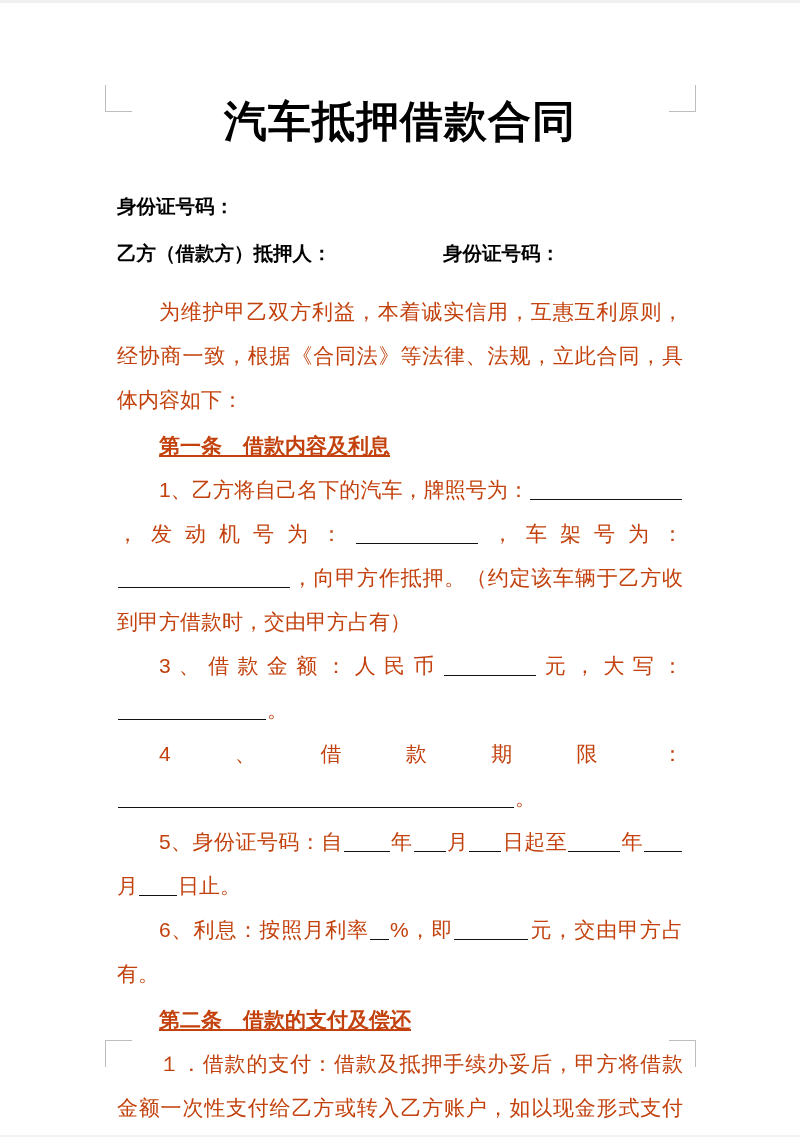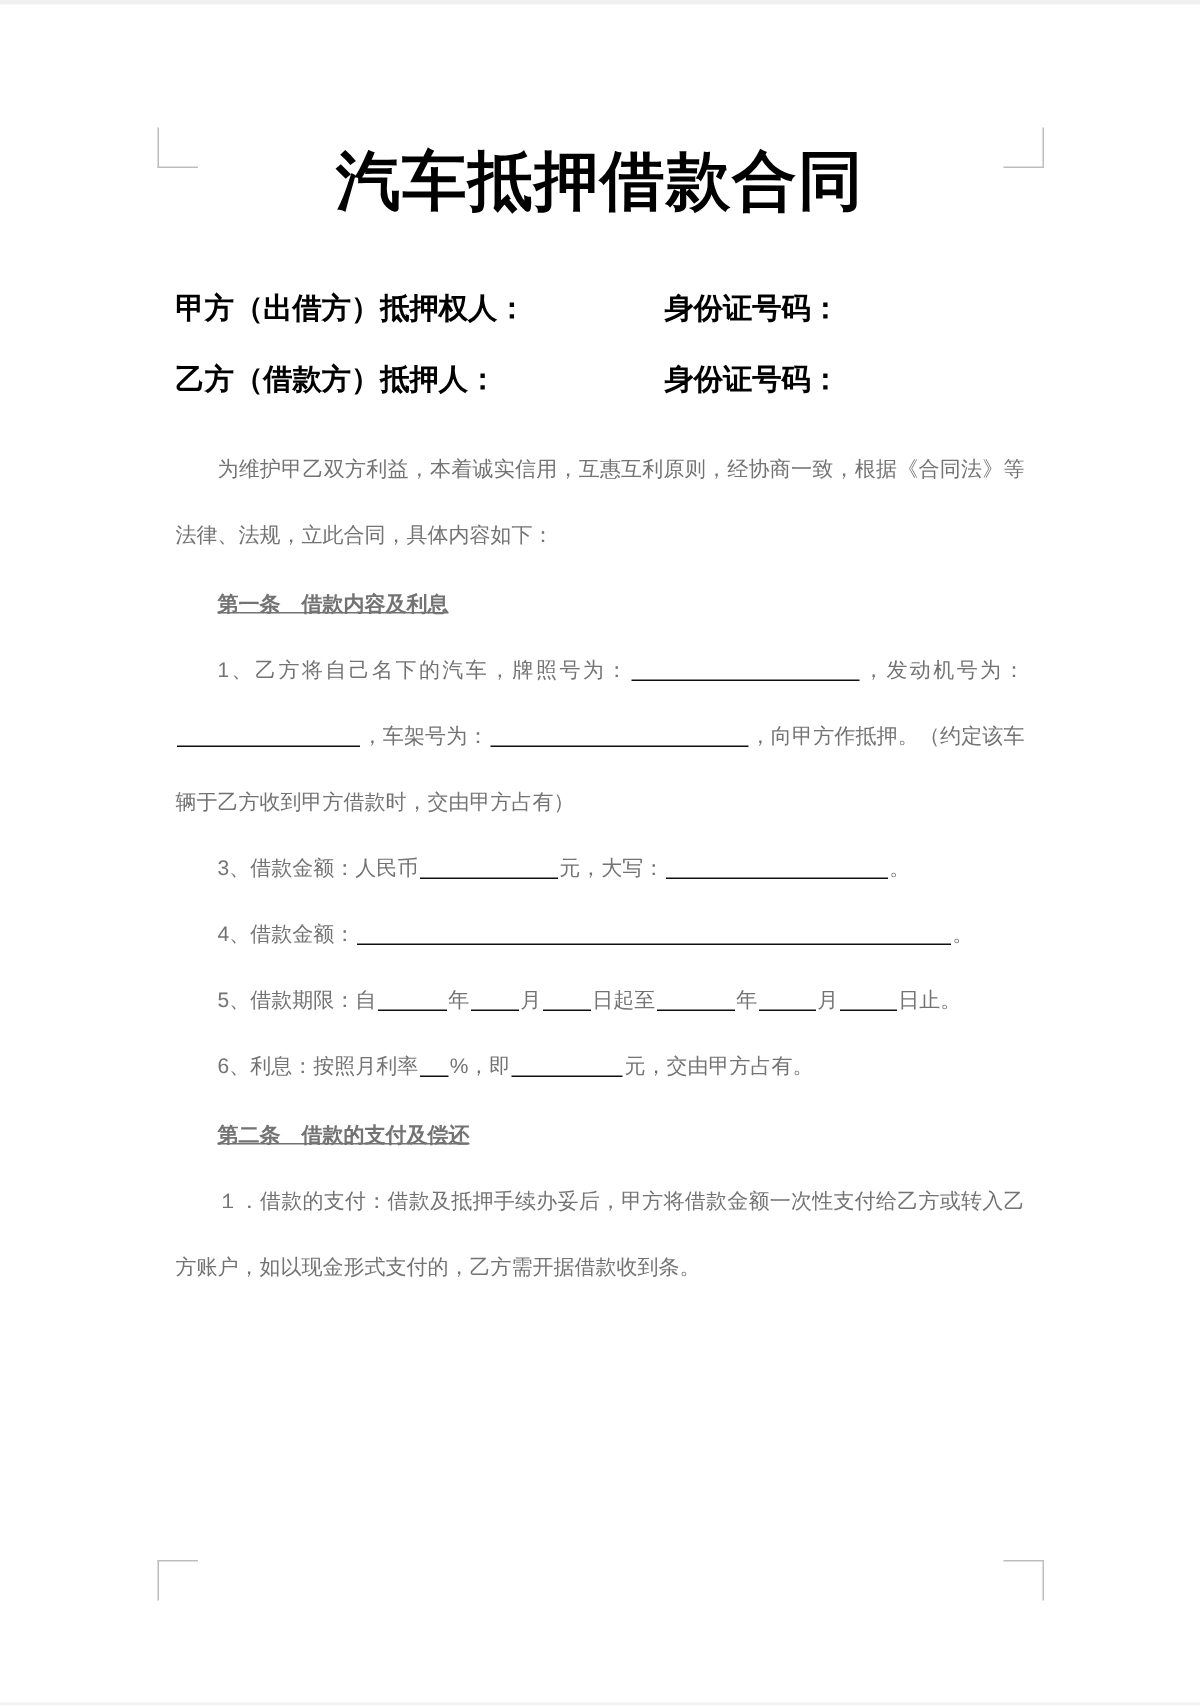--- a/index.html
+++ b/index.html
@@ -78,26 +78,26 @@
   .party-label {
     width: 326px;
     flex: 0 0 326px;
     white-space: nowrap;
   }
   .party-id {
     white-space: nowrap;
   }
 
   .para {
-    font-size: 14px;
+    font-size: 21px;
     line-height: 44px;
     margin: 0;
     text-align: justify;
     text-justify: inter-ideograph;
-    color: #737373;
+    color: #c2410c;
   }
   .para.indent {
     text-indent: 2em;
   }
   .para.heading {
     font-weight: bold;
     text-indent: 2em;
     margin-top: 2px;
     text-decoration: underline;
   }
@@ -137,21 +137,20 @@
   <div class="crop crop-tr"></div>
   <div class="crop crop-bl"></div>
   <div class="crop crop-br"></div>
 
   <div class="content">
 
     <h1 class="doc-title">汽车抵押借款合同</h1>
 
     <div class="party-block">
       <div class="party-row">
-        <span class="party-label">甲方（出借方）抵押权人：</span>
         <span class="party-id">身份证号码：</span>
       </div>
       <div class="party-row">
         <span class="party-label">乙方（借款方）抵押人：</span>
         <span class="party-id">身份证号码：</span>
       </div>
     </div>
 
     <p class="para indent">为维护甲乙双方利益，本着诚实信用，互惠互利原则，经协商一致，根据《合同法》等法律、法规，立此合同，具体内容如下：</p>
 
@@ -160,25 +159,25 @@
     <p class="para indent">
       <span>1、</span><span>乙方将自己名下的汽车，牌照号为：</span><span class="blank b-plate"></span><span>，发动机号为：</span><span class="blank b-engine"></span><span>，车架号为：</span><span class="blank b-vin"></span><span>，向甲方作抵押。（约定该车辆于乙方收到甲方借款时，交由甲方占有）</span>
     </p>
 
 
     <p class="para indent">
       <span>3、</span><span>借款金额：人民币</span><span class="blank b-amount"></span><span>元，大写：</span><span class="blank b-words"></span><span>。</span>
     </p>
 
     <p class="para indent">
-      <span>4、</span><span>借款金额：</span><span class="blank b-usage"></span><span>。</span>
+      <span>4、</span><span>借款期限：</span><span class="blank b-usage"></span><span>。</span>
     </p>
 
     <p class="para indent">
-      <span>5、</span><span>借款期限：自</span><span class="blank b-year"></span><span>年</span><span class="blank b-month"></span><span>月</span><span class="blank b-day"></span><span>日起至</span><span class="blank b-year2"></span><span>年</span><span class="blank b-month2"></span><span>月</span><span class="blank b-day2"></span><span>日止。</span>
+      <span>5、</span><span>身份证号码：自</span><span class="blank b-year"></span><span>年</span><span class="blank b-month"></span><span>月</span><span class="blank b-day"></span><span>日起至</span><span class="blank b-year2"></span><span>年</span><span class="blank b-month2"></span><span>月</span><span class="blank b-day2"></span><span>日止。</span>
     </p>
 
     <p class="para indent">
       <span>6、</span><span>利息：按照月利率</span><span class="blank b-rate"></span><span>%，即</span><span class="blank b-interest"></span><span>元，交由甲方占有。</span>
     </p>
 
     <p class="para heading">第二条　借款的支付及偿还</p>
 
     <p class="para indent">
       <span>１．</span><span>借款的支付：借款及抵押手续办妥后，甲方将借款金额一次性支付给乙方或转入乙方账户，如以现金形式支付的，乙方需开据借款收到条。</span>

